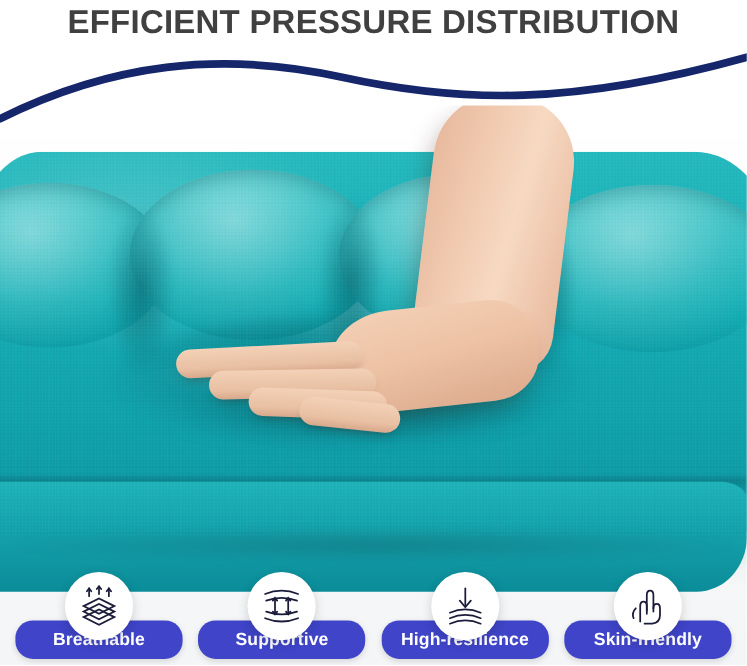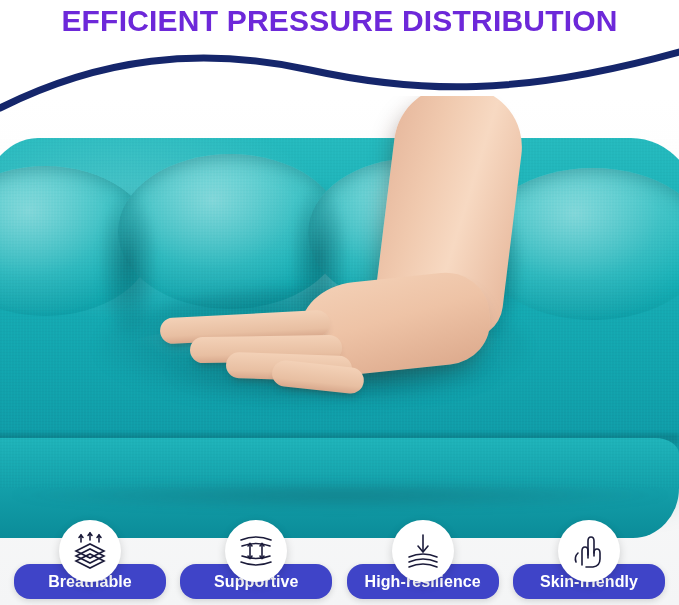--- a/index.html
+++ b/index.html
@@ -28,21 +28,21 @@
     display: flex;
     align-items: center;
     justify-content: center;
     z-index: 40;
   }
   .headline {
     font-family: "Liberation Sans", sans-serif;
     font-weight: bold;
     font-size: 30px;
     letter-spacing: 0.2px;
-    color: #6d28d9;
+    color: #404040;
     white-space: nowrap;
     text-align: center;
   }
 
   
   .wave {
     position: absolute;
     left: 0;
     top: 34px;
     width: 679px;

